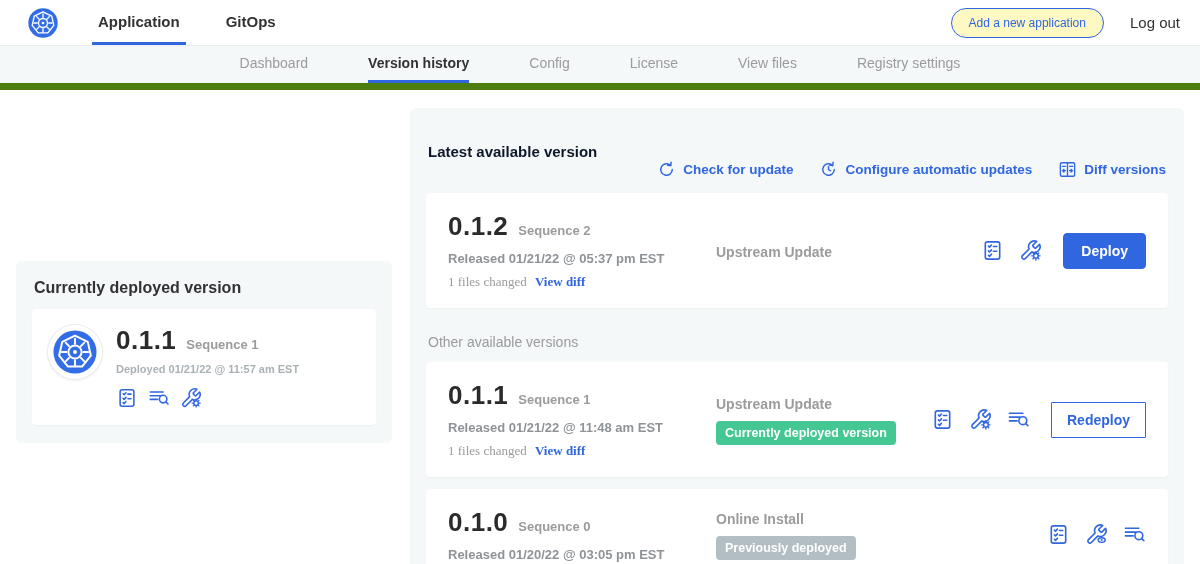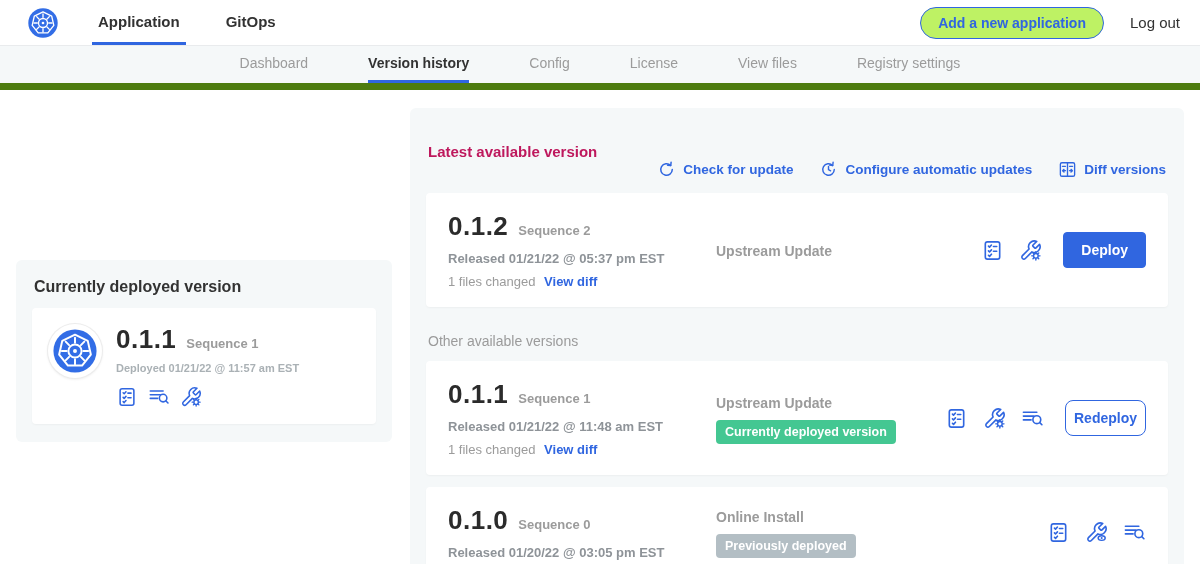--- a/index.html
+++ b/index.html
@@ -12,22 +12,22 @@
   .top-header { height:46px; display:flex; align-items:stretch; justify-content:space-between;
     border-bottom:1px solid #e9ebed; background:#fff; padding:0 20px 0 28px; }
   .h-left { display:flex; align-items:stretch; }
   .k8s-logo { width:30px; height:30px; align-self:center; margin-right:34px; }
   .app-tabs { display:flex; align-items:stretch; gap:34px; }
   .app-tab { display:flex; align-items:center; font-size:15px; font-weight:700; color:#323232;
     border-bottom:3px solid transparent; padding:0 6px; cursor:pointer; }
   .app-tab.active { border-bottom-color:#3066e0; }
   .app-tab.inactive { font-weight:600; }
   .h-right { display:flex; align-items:center; gap:26px; }
-  .pill-btn { background:#bef264; border:1.5px solid #3066e0; color:#3066e0; font-weight:700;
-    font-size:14px; border-radius:17px; padding:7px 17px; cursor:pointer;
+  .pill-btn { background:#fef9c3; border:1.5px solid #3066e0; color:#3066e0; font-weight:400;
+    font-size:12px; border-radius:17px; padding:7px 17px; cursor:pointer;
     font-family:"Liberation Sans", sans-serif; }
   .logout { font-size:15px; font-weight:500; color:#323232; cursor:pointer; }
 
   
   .subnav { height:44px; background:#f5f8f9; border-bottom:7px solid #4d7c0f;
     display:flex; justify-content:center; gap:60px; }
   .subnav-item { display:flex; align-items:center; font-size:14px; font-weight:500;
     color:#9b9b9b; border-bottom:3px solid transparent; cursor:pointer; }
   .subnav-item.active { color:#323232; font-weight:700; border-bottom-color:#3066e0; }
 
@@ -44,49 +44,49 @@
   .logo-ring svg { width:44px; height:44px; }
   .dv-version-row { display:flex; align-items:baseline; gap:10px; }
   .dv-version { font-size:26px; font-weight:700; color:#2b2b2b; letter-spacing:0.5px; }
   .dv-seq { font-size:13px; font-weight:600; color:#9b9b9b; }
   .dv-deployed { font-size:11px; font-weight:600; color:#aab1b5; margin-top:7px; }
   .dv-icons { display:flex; align-items:center; gap:10px; margin-top:12px; color:#3066e0; }
   .dv-icons svg { width:22px; height:22px; cursor:pointer; }
 
   .right-panel { flex:1; background:#f5f8f9; border-radius:6px; padding:14px 16px 16px 16px; }
   .rp-header { display:flex; align-items:center; justify-content:space-between; margin:2px 2px 14px 2px; }
-  .rp-title { font-size:15px; font-weight:600; color:#be185d; }
+  .rp-title { font-size:15px; font-weight:600; color:#0f172a; }
   .rp-actions { display:flex; align-items:center; gap:26px; }
   .rp-action { display:flex; align-items:center; gap:7px; color:#3066e0; font-size:13.5px;
     font-weight:700; cursor:pointer;margin-top:36px; }
   .rp-action svg { width:19px; height:19px; }
 
   .other-title { font-size:14px; font-weight:500; color:#9b9b9b; margin:26px 2px 12px 2px; }
 
   .version-card { background:#fff; border-radius:4px; padding:18px 22px; display:flex;
     align-items:center; box-shadow:0 1px 2px rgba(0,0,0,0.04); }
   .version-card + .version-card { margin-top:12px; }
   .vc-left { width:268px; flex:none; }
   .vc-version-row { display:flex; align-items:baseline; gap:10px; }
   .vc-version { font-size:26px; font-weight:700; color:#2b2b2b; letter-spacing:0.5px; }
   .vc-seq { font-size:13px; font-weight:600; color:#9b9b9b; }
   .vc-released { font-size:13px; font-weight:600; color:#8e9398; margin-top:9px; }
-  .vc-files { font-size:13px; font-weight:500; color:#9b9b9b; margin-top:8px; }
+  .vc-files { font-size:13px; font-weight:500; color:#9b9b9b; margin-top:8px;font-family:Liberation Serif, serif; }
   .view-diff { color:#3066e0; font-weight:700; margin-left:5px; cursor:pointer; text-decoration:none; }
   .vc-mid { flex:1; padding-top:2px; }
   .vc-source { font-size:14px; font-weight:700; color:#9b9b9b; }
   .badge { display:inline-block; margin-top:9px; color:#fff; font-size:12.5px; font-weight:700;
     border-radius:4px; padding:5px 9px; }
   .vc-right { display:flex; align-items:center; gap:15px; color:#3066e0; flex:none; }
   .vc-right svg { width:23px; height:23px; cursor:pointer; }
   .btn-primary { background:#3066e0; border:1.5px solid #3066e0; color:#fff; font-weight:700;
     font-size:14px; border-radius:4px; padding:9px 17px; margin-left:6px; cursor:pointer;
     font-family:"Liberation Sans", sans-serif; }
   .btn-outline { background:#fff; border:1.5px solid #3066e0; color:#3066e0; font-weight:700;
-    font-size:14px; border-radius:8px; padding:9px 8px; margin-left:6px; cursor:pointer;
+    font-size:14px; border-radius:1px; padding:9px 15px; margin-left:6px; cursor:pointer;
     font-family:"Liberation Sans", sans-serif; }
 </style>
 </head>
 <body>
 
 <svg width="0" height="0" style="position:absolute">
   <defs>
     <symbol id="icon-k8s" viewBox="0 0 100 100">
       <circle cx="50" cy="50" r="49" fill="#326de6"></circle>
       <polygon points="50,13 79,27 86,58 66,83 34,83 14,58 21,27" fill="none" stroke="#fff" stroke-width="4.5" stroke-linejoin="round"></polygon>

